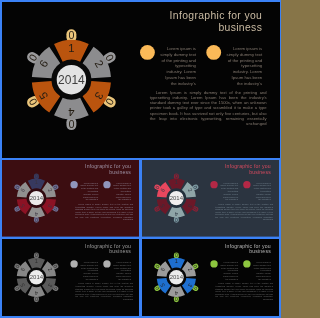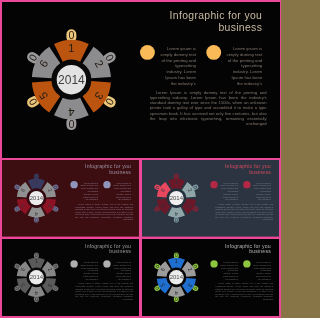--- a/index.html
+++ b/index.html
@@ -1,18 +1,18 @@
 <!DOCTYPE html>
 <html><head>
 <meta charset="utf-8">
 <style>
   html,body{margin:0;padding:0;background:#877548;}
   body{width:281px;height:318px;overflow:hidden;
        font-family:"Liberation Sans",sans-serif;}
-  #root{position:relative;width:281px;height:318px;background:#ec4899;}
+  #root{position:relative;width:281px;height:318px;background:#3b82f6;}
 
   .cell{position:absolute;overflow:hidden;}
   .slide{position:absolute;left:0;top:0;width:562px;height:316px;
          transform-origin:0 0;overflow:hidden;}
 
   .title{position:absolute;right:36px;top:16.4px;width:420px;text-align:right;
          font-size:21px;line-height:23px;letter-spacing:0.7px;}
   .wheel{position:absolute;left:0;top:0;}
 
   .col{position:absolute;width:74px;text-align:right;font-size:8.72px;line-height:11.58px;}

